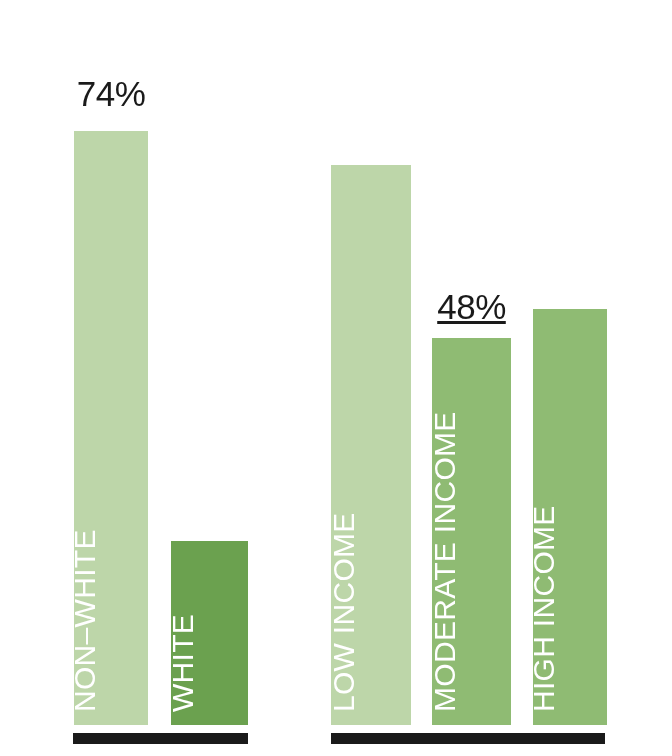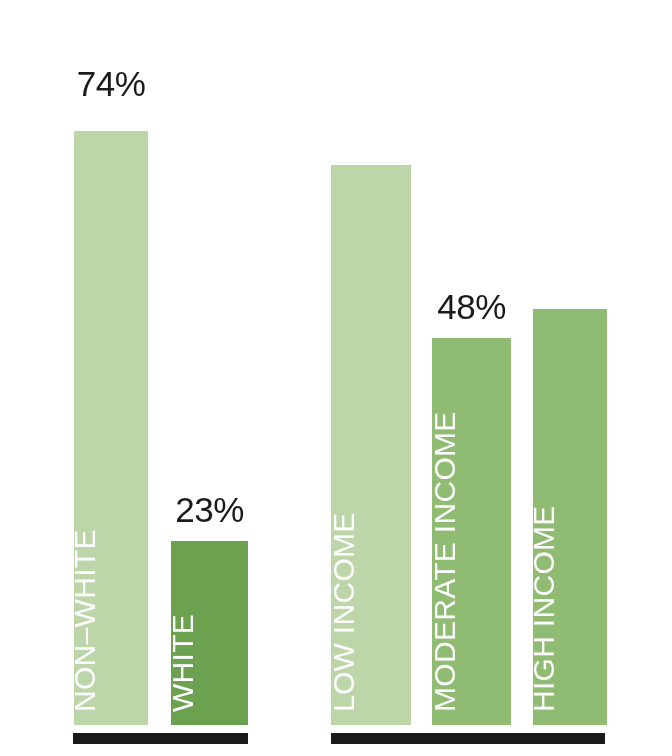--- a/index.html
+++ b/index.html
@@ -82,43 +82,42 @@
 </head>
 <body>
 
 <div id="chart-canvas">
 
   <div class="group" id="group-race">
 
     <div class="bar" id="bar-non-white" style="left:74px; width:74px; height:594px;">
       <div class="bar-fill" style="background:#bdd6a9;"></div>
     </div>
-    <div class="value-label" style="left:74px; width:74px; top:66px;">74%</div>
+    <div class="value-label" style="left:74px; width:74px; top:76px;">74%</div>
     <div class="cat-label" style="left:100px;">NON–WHITE</div>
 
     <div class="bar" id="bar-white" style="left:171px; width:77px; height:184px;">
       <div class="bar-fill" style="background:#6ba14f;"></div>
     </div>
-    <div class="value-label" style="left:171px; width:77px; top:492px;">23%</div>
     <div class="cat-label" style="left:198px;">WHITE</div>
 
     <div class="baseline" id="baseline-race"></div>
   </div>
 
   <div class="group" id="group-income">
 
     <div class="bar" id="bar-low-income" style="left:21px; width:80px; height:560px;">
       <div class="bar-fill" style="background:#bdd6a9;"></div>
     </div>
     <div class="cat-label" style="left:49px;">LOW INCOME</div>
 
     <div class="bar" id="bar-moderate-income" style="left:122px; width:79px; height:387px;">
       <div class="bar-fill" style="background:#8fbb73;"></div>
     </div>
-    <div class="value-label" style="left:122px; width:79px; top:289px;">48%</div>
+    <div class="value-label" style="left:122px; width:79px; top:289px;text-decoration:underline;">48%</div>
     <div class="cat-label" style="left:150px;">MODERATE INCOME</div>
 
     <div class="bar" id="bar-high-income" style="left:223px; width:74px; height:416px;">
       <div class="bar-fill" style="background:#8fbb73;"></div>
     </div>
     <div class="cat-label" style="left:249px;">HIGH INCOME</div>
 
     <div class="baseline" id="baseline-income" style="left:21px; width:274px;"></div>
   </div>
 

